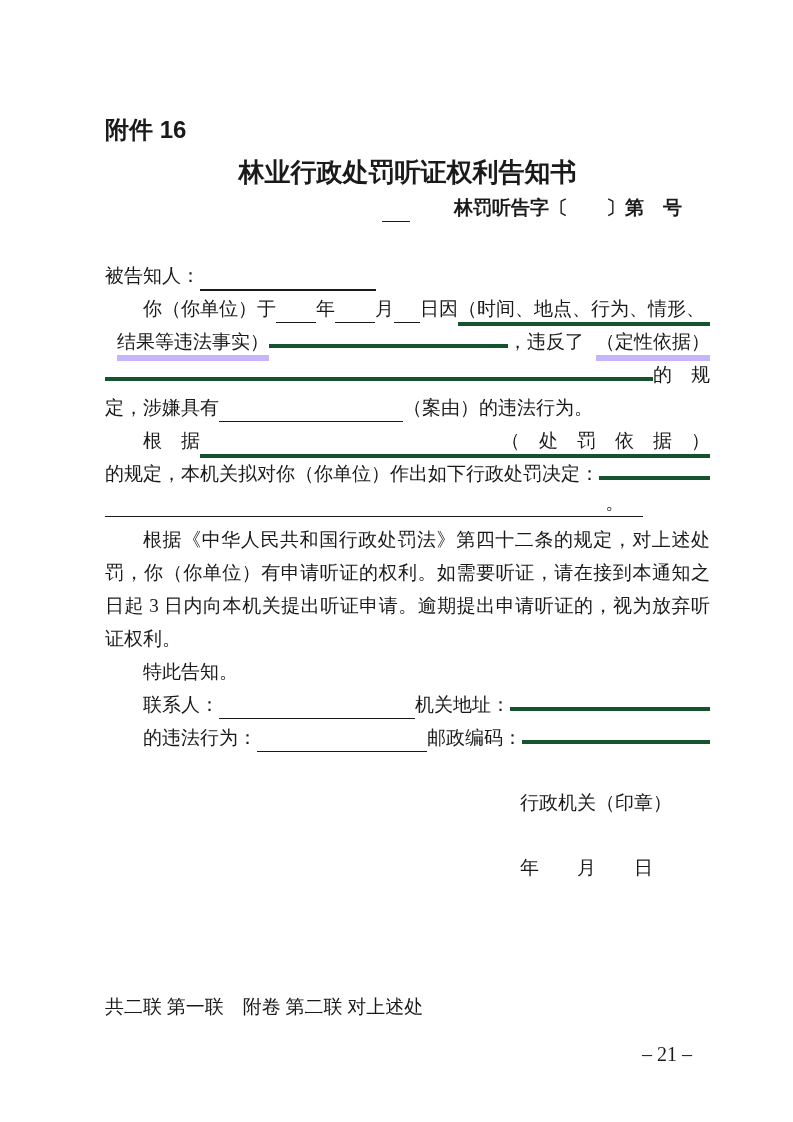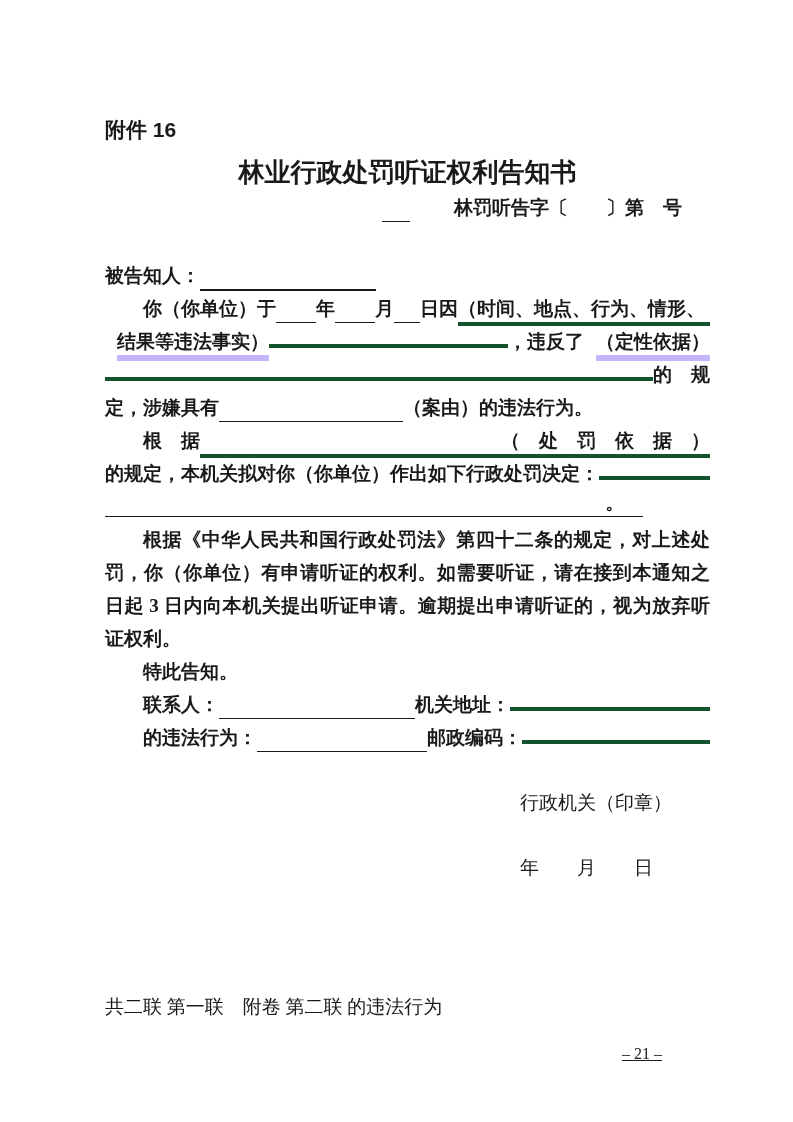--- a/index.html
+++ b/index.html
@@ -12,37 +12,37 @@
     font-family:"Liberation Serif","DejaVu Serif",serif;
     color:#1a1a1a;
     overflow:hidden;
   }
   .content {
     position:absolute;
     left:105px; top:115px;
     width:605px;
   }
   .attachment {
-    font-size:21px; font-weight:bold; line-height:30px;
+    font-size:24px; font-weight:bold; line-height:30px;
     font-family:"Liberation Sans","DejaVu Sans",sans-serif;
   }
   .title {
     text-align:center;
     font-size:26px; font-weight:bold; line-height:38px;
     margin-top:8px;
     font-family:"Liberation Sans","DejaVu Sans",sans-serif;
   }
   .doc-no {
     display:flex; align-items:baseline; justify-content:flex-end;
     padding-right:28px; margin-top:2px;
     font-size:19px; font-weight:bold; line-height:30px;
     white-space:pre;
     gap:44px;
   }
-  .body-block { margin-top:36px;font-weight:bold; }
+  .body-block { margin-top:36px; }
   .line {
     display:flex; align-items:baseline;
     height:33px; line-height:33px;
     font-size:19px;
     white-space:pre;
   }
   .t { flex:0 0 auto; }
   .blank {
     flex:0 0 auto;
     border-bottom:1px solid #1a1a1a;
@@ -75,21 +75,22 @@
   .sig-line { line-height:33px; }
   .date-line { line-height:33px; margin-top:32px; white-space:pre; }
   .footer-note {
     margin-top:106px;
     font-size:19px; line-height:33px;
     white-space:pre;
   }
   .page-num {
     position:absolute;
     top:1042px; left:622px; width:90px;
-    font-size:16px; line-height:24px;text-decoration:underline;
+    text-align:center;
+    font-size:20px; line-height:24px;
   }
 </style>
 </head>
 <body>
 
 <div class="page">
   <div class="content">
 
     <div class="attachment">附件 16</div>
 
@@ -172,18 +173,18 @@
         <span class="fill"></span>
       </div>
 
     </div>
 
     <div class="sig-block">
       <div class="sig-line">行政机关（印章）</div>
       <div class="date-line">年　　月　　日</div>
     </div>
 
-    <div class="footer-note">共二联 第一联　附卷 第二联 的违法行为</div>
+    <div class="footer-note">共二联 第一联　附卷 第二联 对上述处</div>
 
   </div>
 
   <div class="page-num">– 21 –</div>
 </div>
 
 </body></html>

